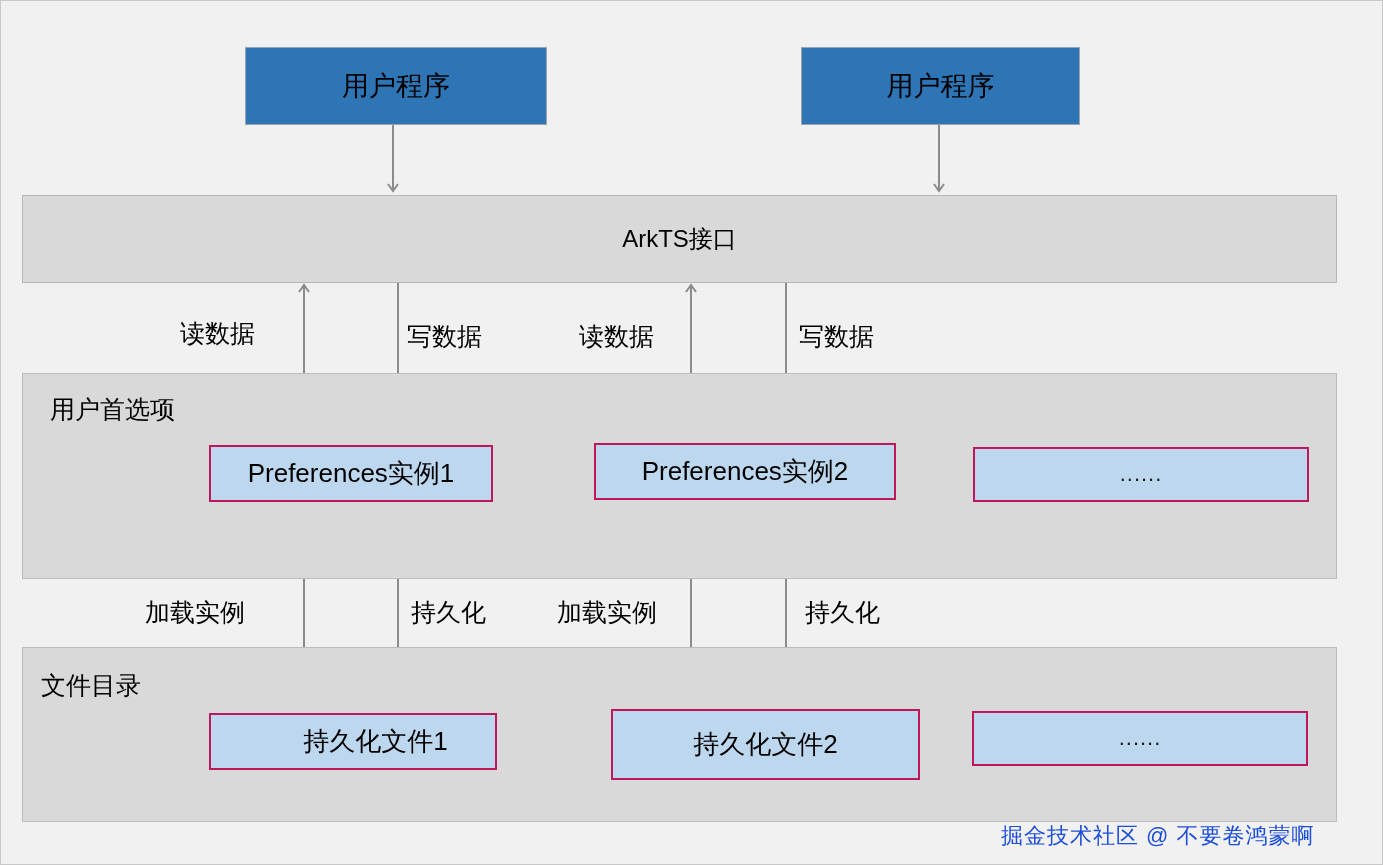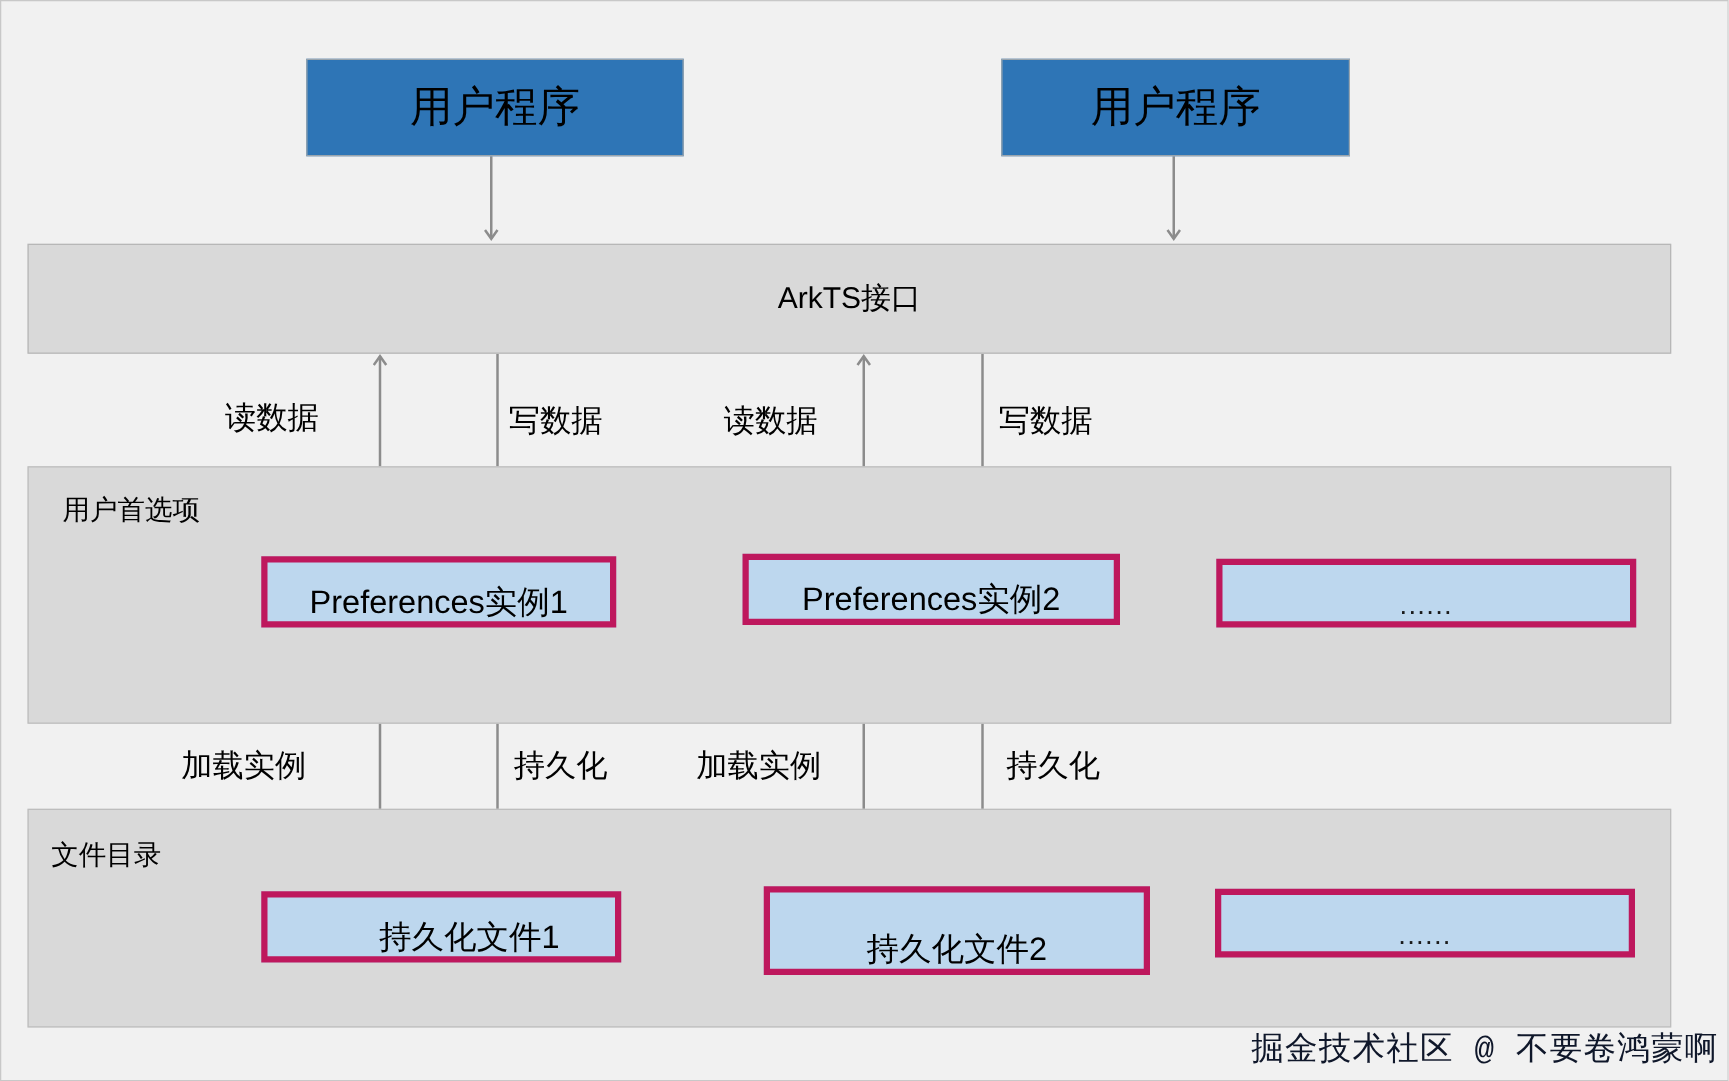--- a/index.html
+++ b/index.html
@@ -33,64 +33,62 @@
     display: flex;
     align-items: center;
     justify-content: center;
     text-align: center;
     color: #000000;
     line-height: 1.2;
   }
   .app-box {
     background: #2e75b6;
     border: 1px solid #9aa5ad;
-    font-size: 34px;
+    font-size: 27px;
     color: #000000;
   }
   .bar-box {
     background: #d9d9d9;
     border: 1px solid #b7b7b7;
     font-size: 24px;
   }
   .group-box {
     position: absolute;
     box-sizing: border-box;
     background: #d9d9d9;
     border: 1px solid #bdbdbd;
   }
   .group-title {
     position: absolute;
-    font-size: 22px;
+    font-size: 25px;
     color: #000000;
     white-space: nowrap;
   }
   .blue-box {
     background: #bdd7ee;
-    border: 5px solid #be185d;
+    border: 2px solid #be185d;
     font-size: 26px;
-    align-items: flex-end;
   }
   .blue-box.ellipsis {
     font-size: 22px;
     letter-spacing: 1px;
     color: #1a1a1a;
   }
   .edge-label {
     position: absolute;
     font-size: 25px;
     color: #000000;
     white-space: nowrap;
   }
   .watermark {
     position: absolute;
-    font-size: 26px;
-    color: #0f172a;
+    font-size: 22px;
+    color: #1d4ed8;
     white-space: nowrap;
     letter-spacing: 1px;
-    font-family: Liberation Mono, monospace;
   }
 </style>
 </head>
 <body>
 
 <div id="canvas">
 
   <svg class="wires" viewBox="0 0 1383 865">
     <defs>
       <marker id="arrowhead" markerWidth="12" markerHeight="12" refX="9" refY="6" orient="auto" markerUnits="userSpaceOnUse">

